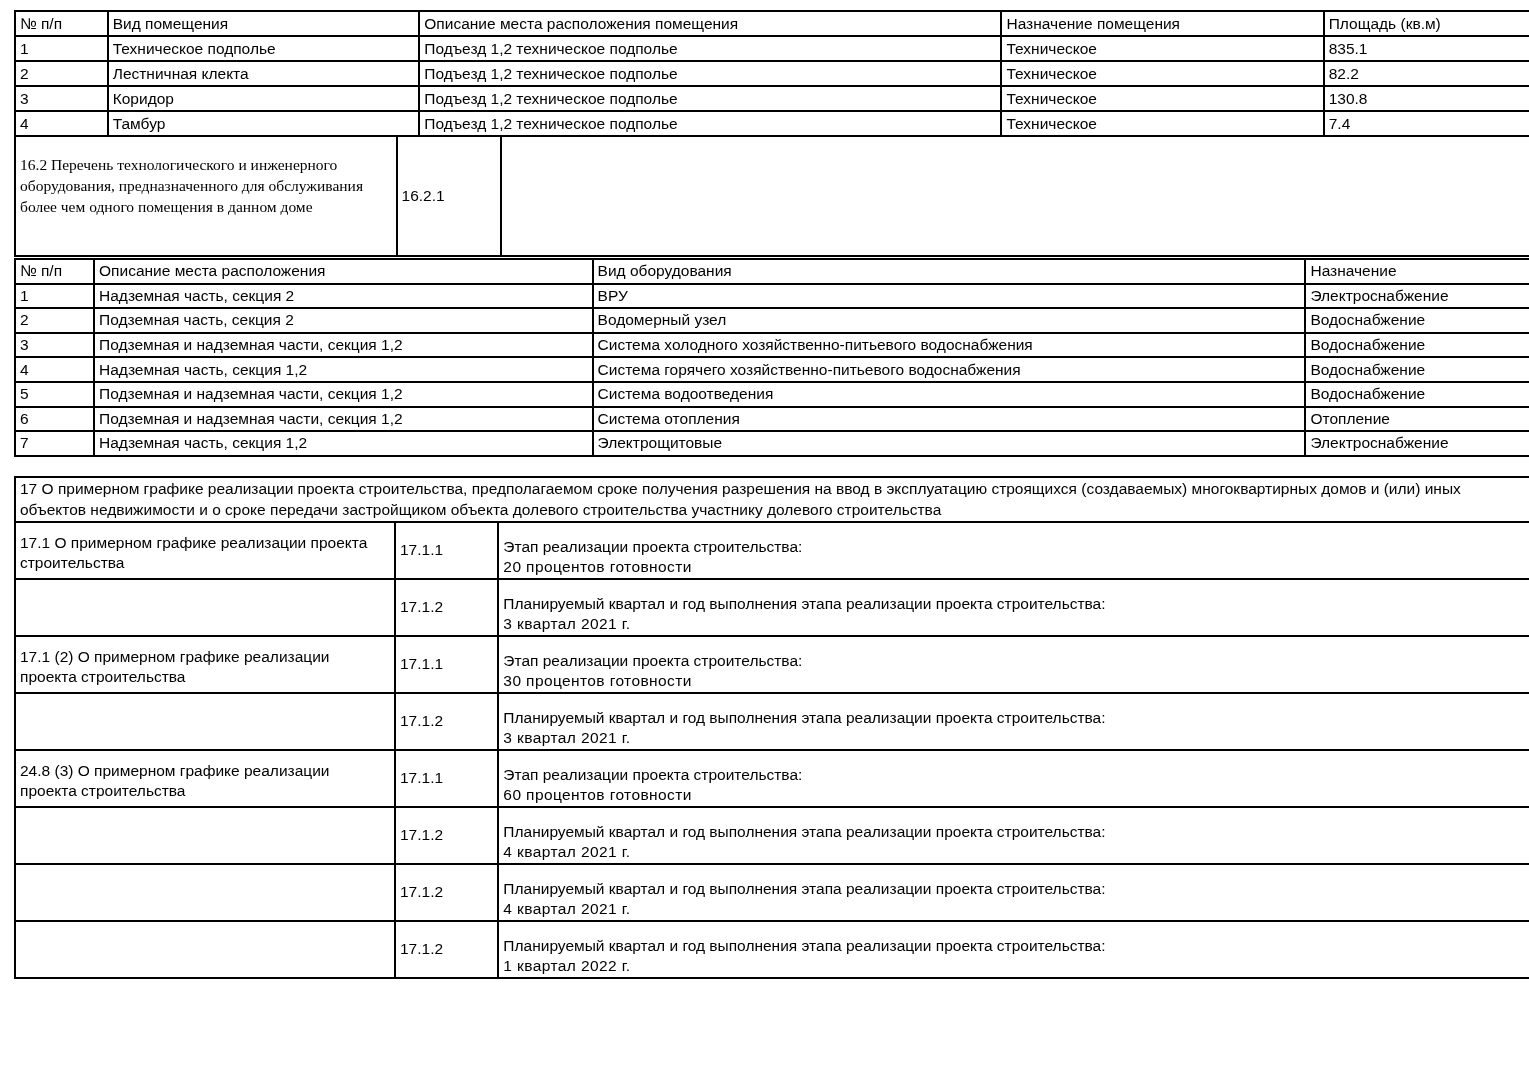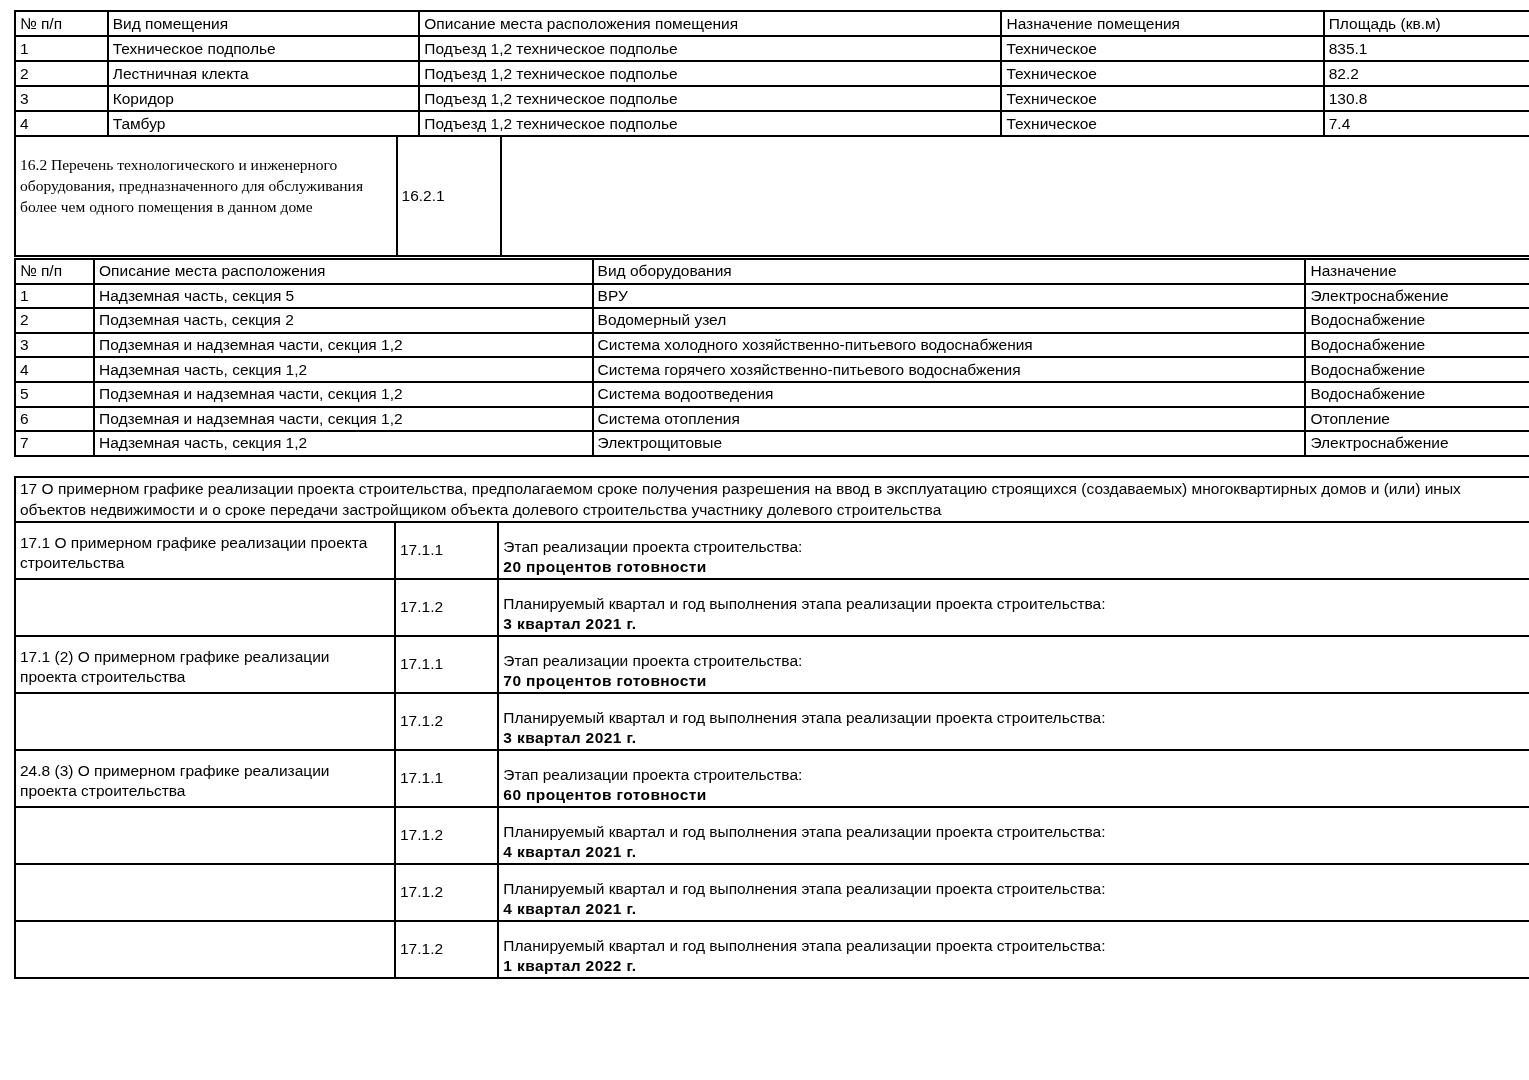--- a/index.html
+++ b/index.html
@@ -27,21 +27,21 @@
   #tbl-schedule{margin-top:19px;}
   #tbl-schedule .sec-head{
     height:43px;line-height:21.5px;white-space:normal;vertical-align:middle;padding:0 4px;
   }
   #tbl-schedule .glabel{
     height:41px;vertical-align:top;white-space:normal;line-height:20.5px;padding-top:10px;
   }
   #tbl-schedule .gcode{vertical-align:middle;white-space:nowrap;}
   #tbl-schedule .gcontent{vertical-align:top;white-space:normal;padding-top:14px;}
   .cap{line-height:20.5px;}
-  .val{line-height:20.5px;font-weight:bold;letter-spacing:0.4px;}
+  .val{line-height:20.5px;font-weight:normal;letter-spacing:0.4px;}
 </style>
 </head>
 <body>
 
 <div class="page">
 
   <table id="tbl-premises">
     <colgroup>
       <col style="width:6.1%">
         <col style="width:20.5%">
@@ -112,21 +112,21 @@
     </colgroup>
     <tbody>
         <tr>
           <th>№ п/п</th>
           <th>Описание места расположения</th>
           <th>Вид оборудования</th>
           <th>Назначение</th>
         </tr>
         <tr>
           <td>1</td>
-          <td>Надземная часть, секция 5</td>
+          <td>Надземная часть, секция 2</td>
           <td>ВРУ</td>
           <td>Электроснабжение</td>
         </tr>
         <tr>
           <td>2</td>
           <td>Подземная часть, секция 2</td>
           <td>Водомерный узел</td>
           <td>Водоснабжение</td>
         </tr>
         <tr>
@@ -186,21 +186,21 @@
           <td class="gcontent">
             <div class="cap">Планируемый квартал и год выполнения этапа реализации проекта строительства:</div>
             <div class="val">3 квартал 2021 г.</div>
           </td>
         </tr>
         <tr>
           <td class="glabel">17.1 (2) О примерном графике реализации проекта строительства</td>
           <td class="gcode">17.1.1</td>
           <td class="gcontent">
             <div class="cap">Этап реализации проекта строительства:</div>
-            <div class="val">70 процентов готовности</div>
+            <div class="val">30 процентов готовности</div>
           </td>
         </tr>
         <tr>
           <td class="glabel"></td>
           <td class="gcode">17.1.2</td>
           <td class="gcontent">
             <div class="cap">Планируемый квартал и год выполнения этапа реализации проекта строительства:</div>
             <div class="val">3 квартал 2021 г.</div>
           </td>
         </tr>

